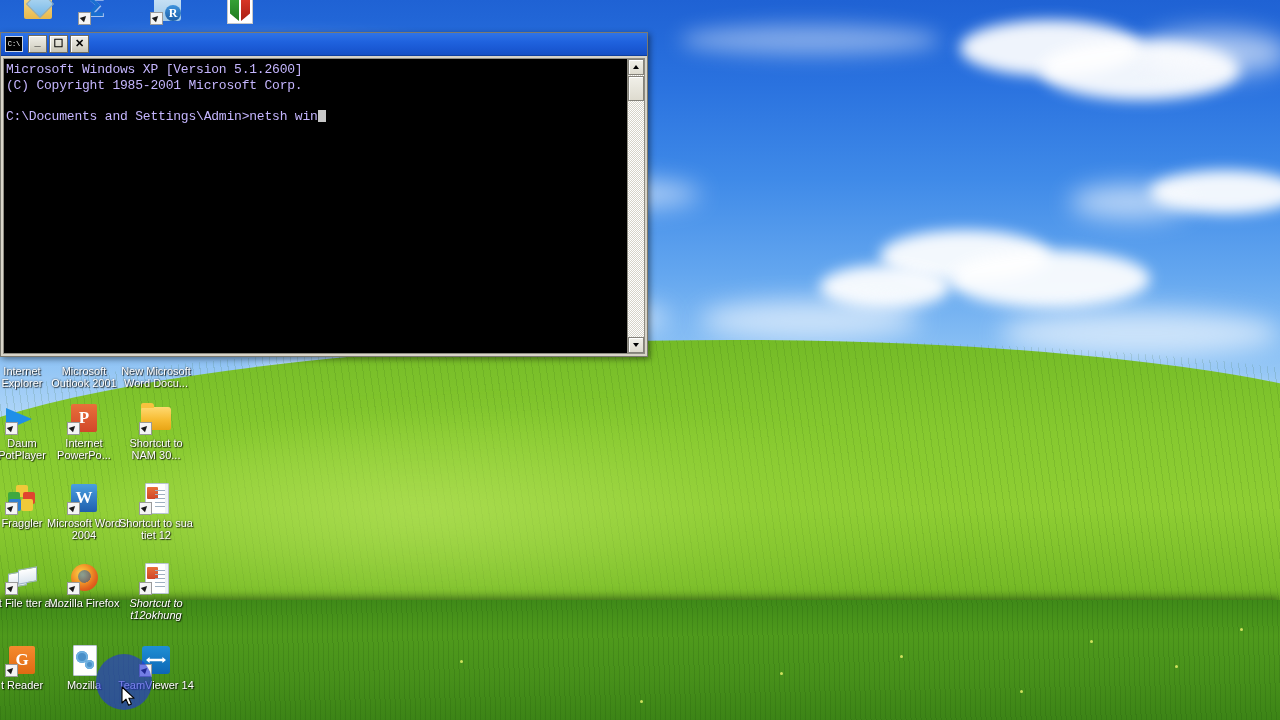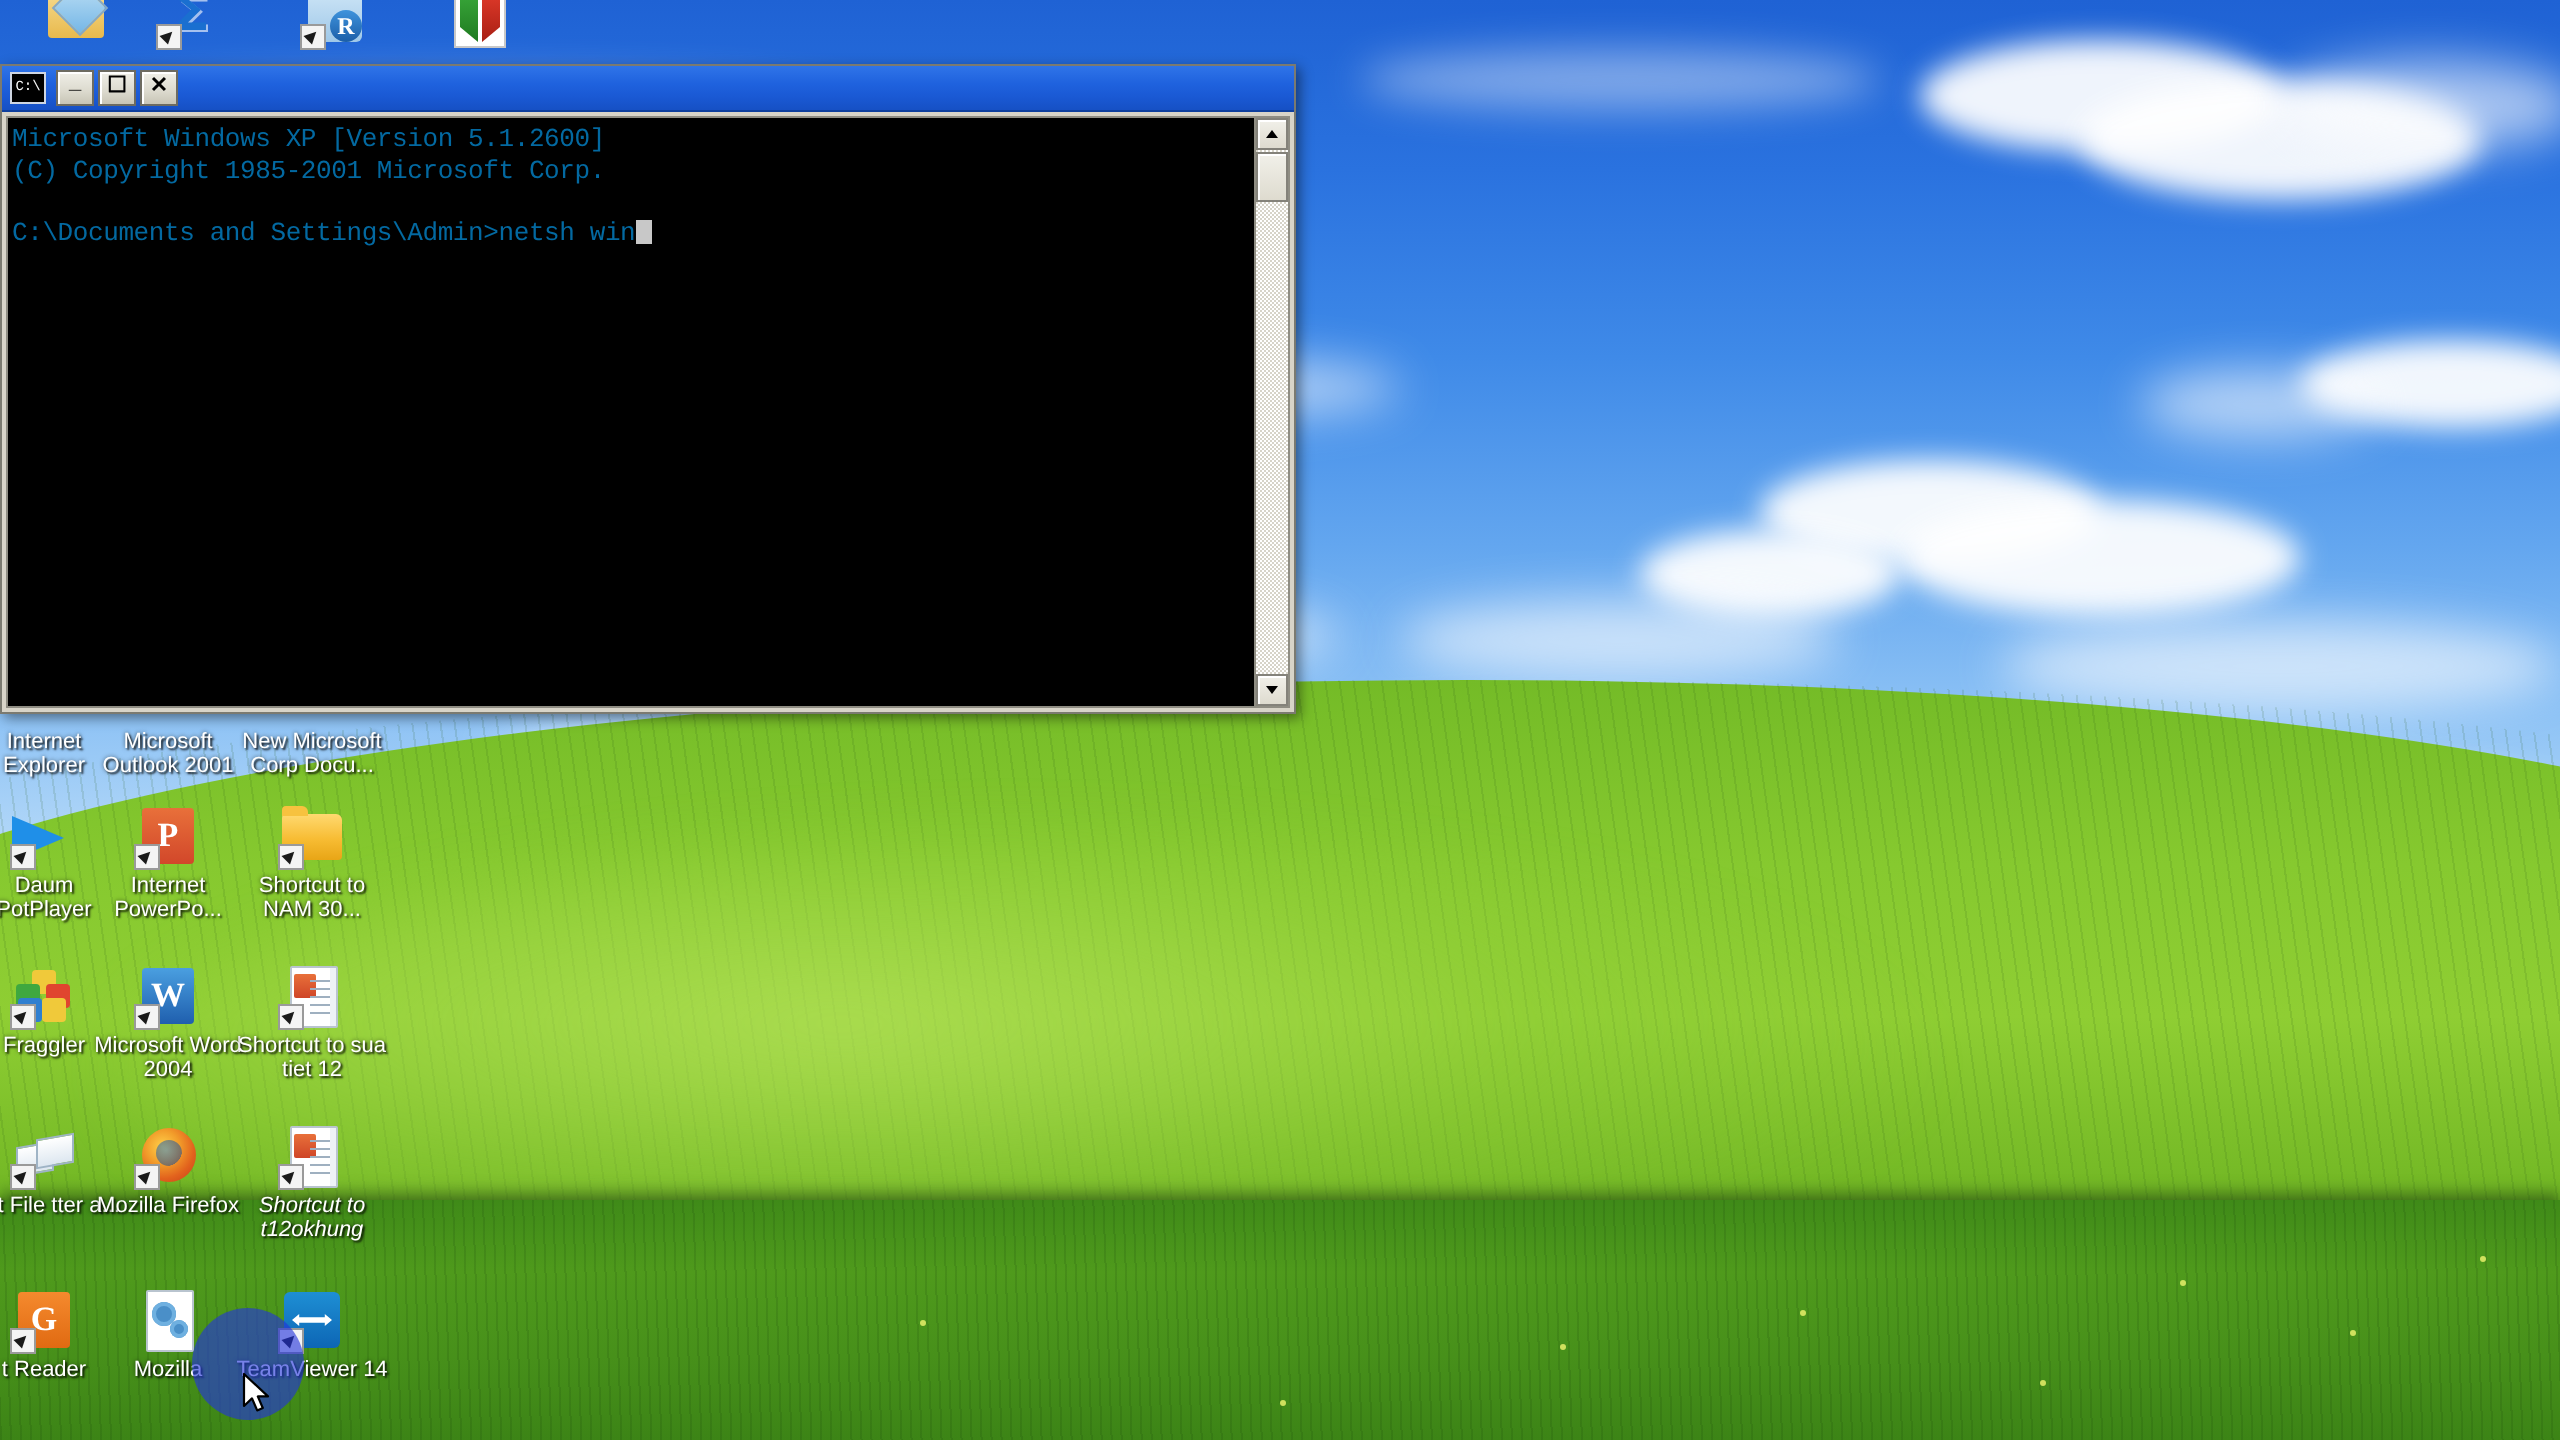--- a/index.html
+++ b/index.html
@@ -318,21 +318,21 @@
     position: absolute;
     left: 2px; top: 25px; right: 2px; bottom: 2px;
     background: #000000;
     border: 1px solid #8f8d83;
     box-sizing: border-box;
     display: flex;
   }
   .console {
     flex: 1 1 auto;
     background: #000000;
-    color: #0369a1;
+    color: #c4b5fd;
     font-family: "Liberation Mono", "DejaVu Sans Mono", monospace;
     font-size: 13px;
     line-height: 15.5px;
     padding: 3px 0 0 2px;
     white-space: pre;
     overflow: hidden;
     letter-spacing: -0.2px;
   }
   .caret {
     display: inline-block;
@@ -463,21 +463,21 @@
       <div class="icon" style="left: -16px; top: 330px;">
         <div class="glyph"></div>
         <div class="label">Internet Explorer</div>
       </div>
       <div class="icon" style="left: 46px; top: 330px;">
         <div class="glyph"></div>
         <div class="label">Microsoft Outlook 2001</div>
       </div>
       <div class="icon" style="left: 118px; top: 330px;">
         <div class="glyph"></div>
-        <div class="label">New Microsoft Corp Docu...</div>
+        <div class="label">New Microsoft Word Docu...</div>
       </div>
       <div class="icon" style="left: -16px; top: 402px;">
         <div class="glyph">
           <div class="art-play"></div>
           <span class="shortcut-arrow"></span>
         </div>
         <div class="label">Daum PotPlayer</div>
       </div>
       <div class="icon" style="left: 46px; top: 402px;">
         <div class="glyph">

